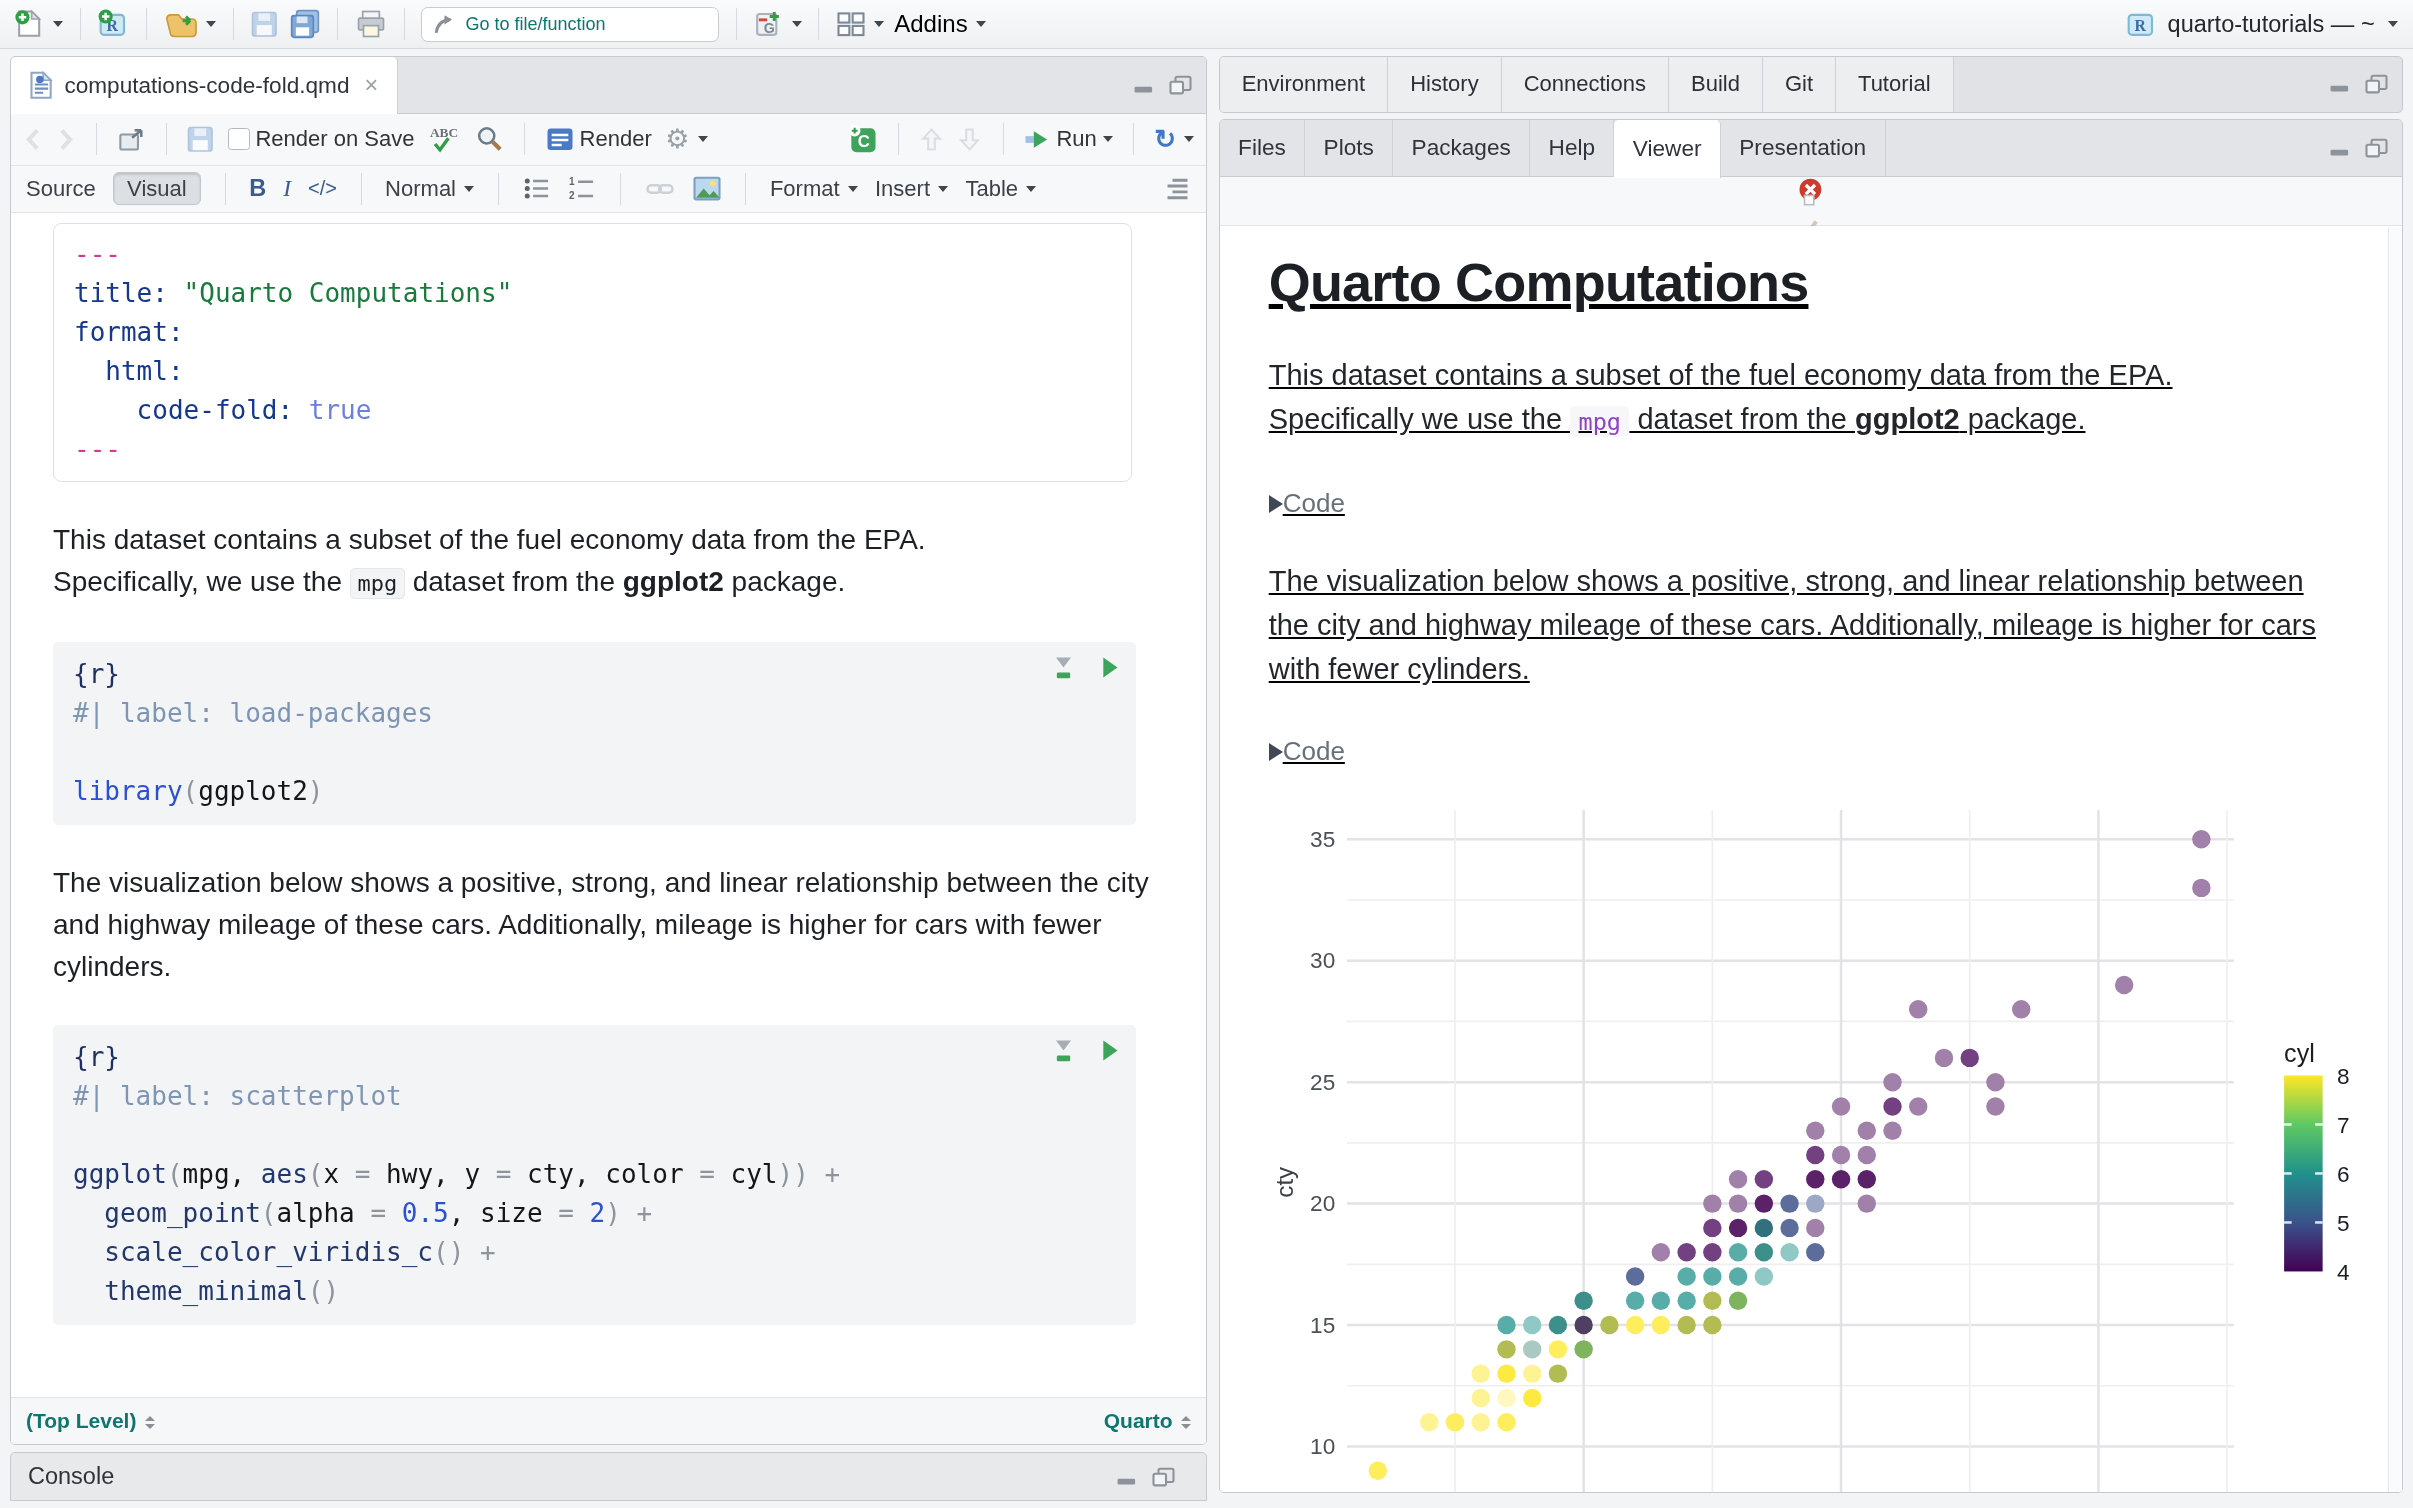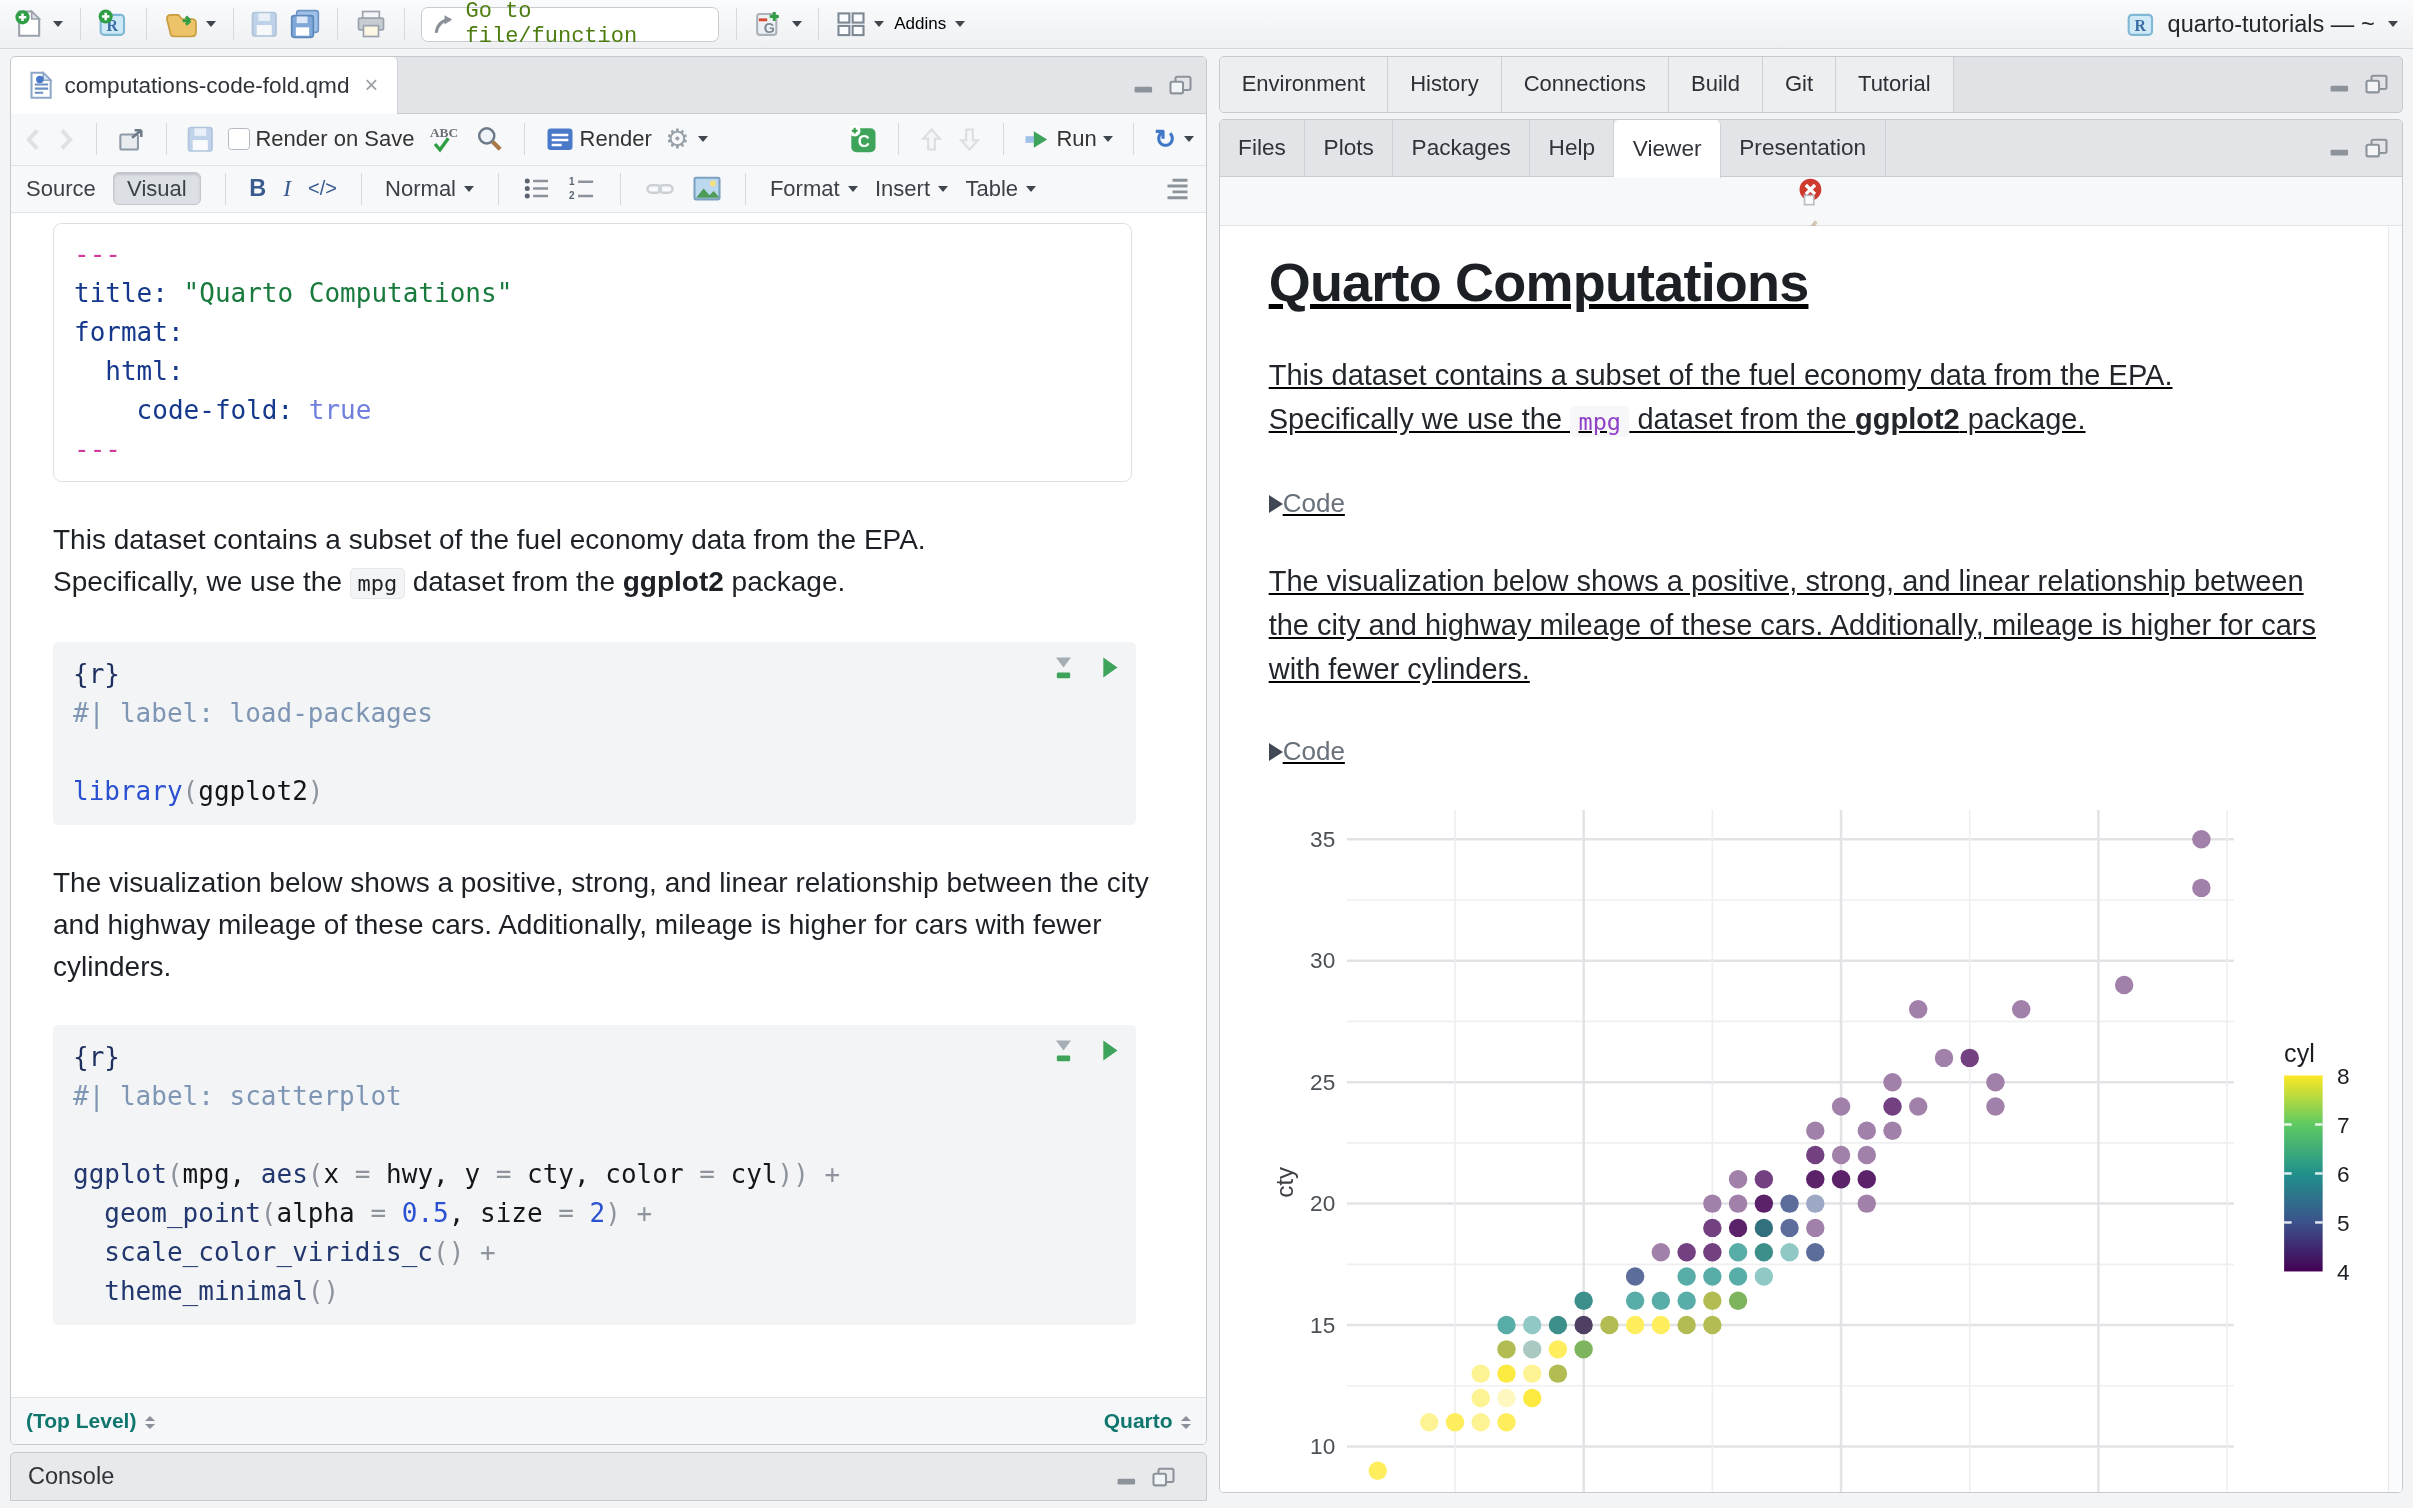--- a/index.html
+++ b/index.html
@@ -9,21 +9,21 @@
 
   
   .main-toolbar { height:49px; background:linear-gradient(#fafbfc,#eef0f2);
     border-bottom:1.7px solid #d3d6da; display:flex; align-items:center; padding:0 15px; gap:10px; }
   .mt-sep { width:0.8px; height:32px; background:#d6d9dd; margin:0 6.7px; flex:none; }
   .tb-btn { display:flex; align-items:center; gap:5px; flex:none; }
   .caret { width:0; height:0; border-left:5.9px solid transparent; border-right:5.9px solid transparent;
     border-top:6.7px solid #40464d; margin-left:3.4px; }
   .search-box { width:298px; height:35px; background:#fff; border:1.7px solid #c8ccd1; border-radius:6.7px;
     display:flex; align-items:center; gap:8.4px; padding:0 10px; }
-  .search-box span.ph { font-size:22px; color:#4d7c0f;font-family:Liberation Mono, monospace; }
+  .search-box span.ph { font-size:18px; color:#0f766e; }
   .spacer { flex:1; }
   .proj-btn { display:flex; align-items:center; gap:10px; font-size:23.5px; color:#23262b; }
 
   
   .workspace { position:absolute; top:49px; left:0; right:0; bottom:0; display:flex; padding:6.7px 10px; gap:11.7px; }
   .left-col { width:1197px; flex:none; display:flex; flex-direction:column; }
   .right-col { flex:1; display:flex; flex-direction:column; }
   .pane { background:#fff; border:1.7px solid #c6cacf; border-radius:5px; overflow:hidden; }
 
   
@@ -196,21 +196,21 @@
             <rect x="3" y="4" width="13" height="11"></rect>
             <rect x="20" y="4" width="13" height="11"></rect>
             <rect x="3" y="19" width="13" height="11"></rect>
             <rect x="20" y="19" width="13" height="11"></rect>
           </g>
         </svg>
       </span>
       <span class="caret"></span>
     </span>
   <span class="tb-btn">
-      <span style="font-size:17px">Addins</span>
+      <span style="font-size:24px">Addins</span>
       <span class="caret"></span>
     </span>
   <span class="spacer"></span>
   <span class="proj-btn">
     <span class="ic">
         <svg width="32" height="30" viewBox="0 0 38 36" style="font-size:28px">
           <rect x="3" y="7" width="28" height="24" rx="4" fill="#cfe9f6" stroke="#7fb8d4" stroke-width="2.5"></rect>
           <text x="17" y="26" font-size="19" font-weight="bold" fill="#3b6ea5" text-anchor="middle" font-family="Liberation Serif,serif">R</text>
         </svg>
       </span>

